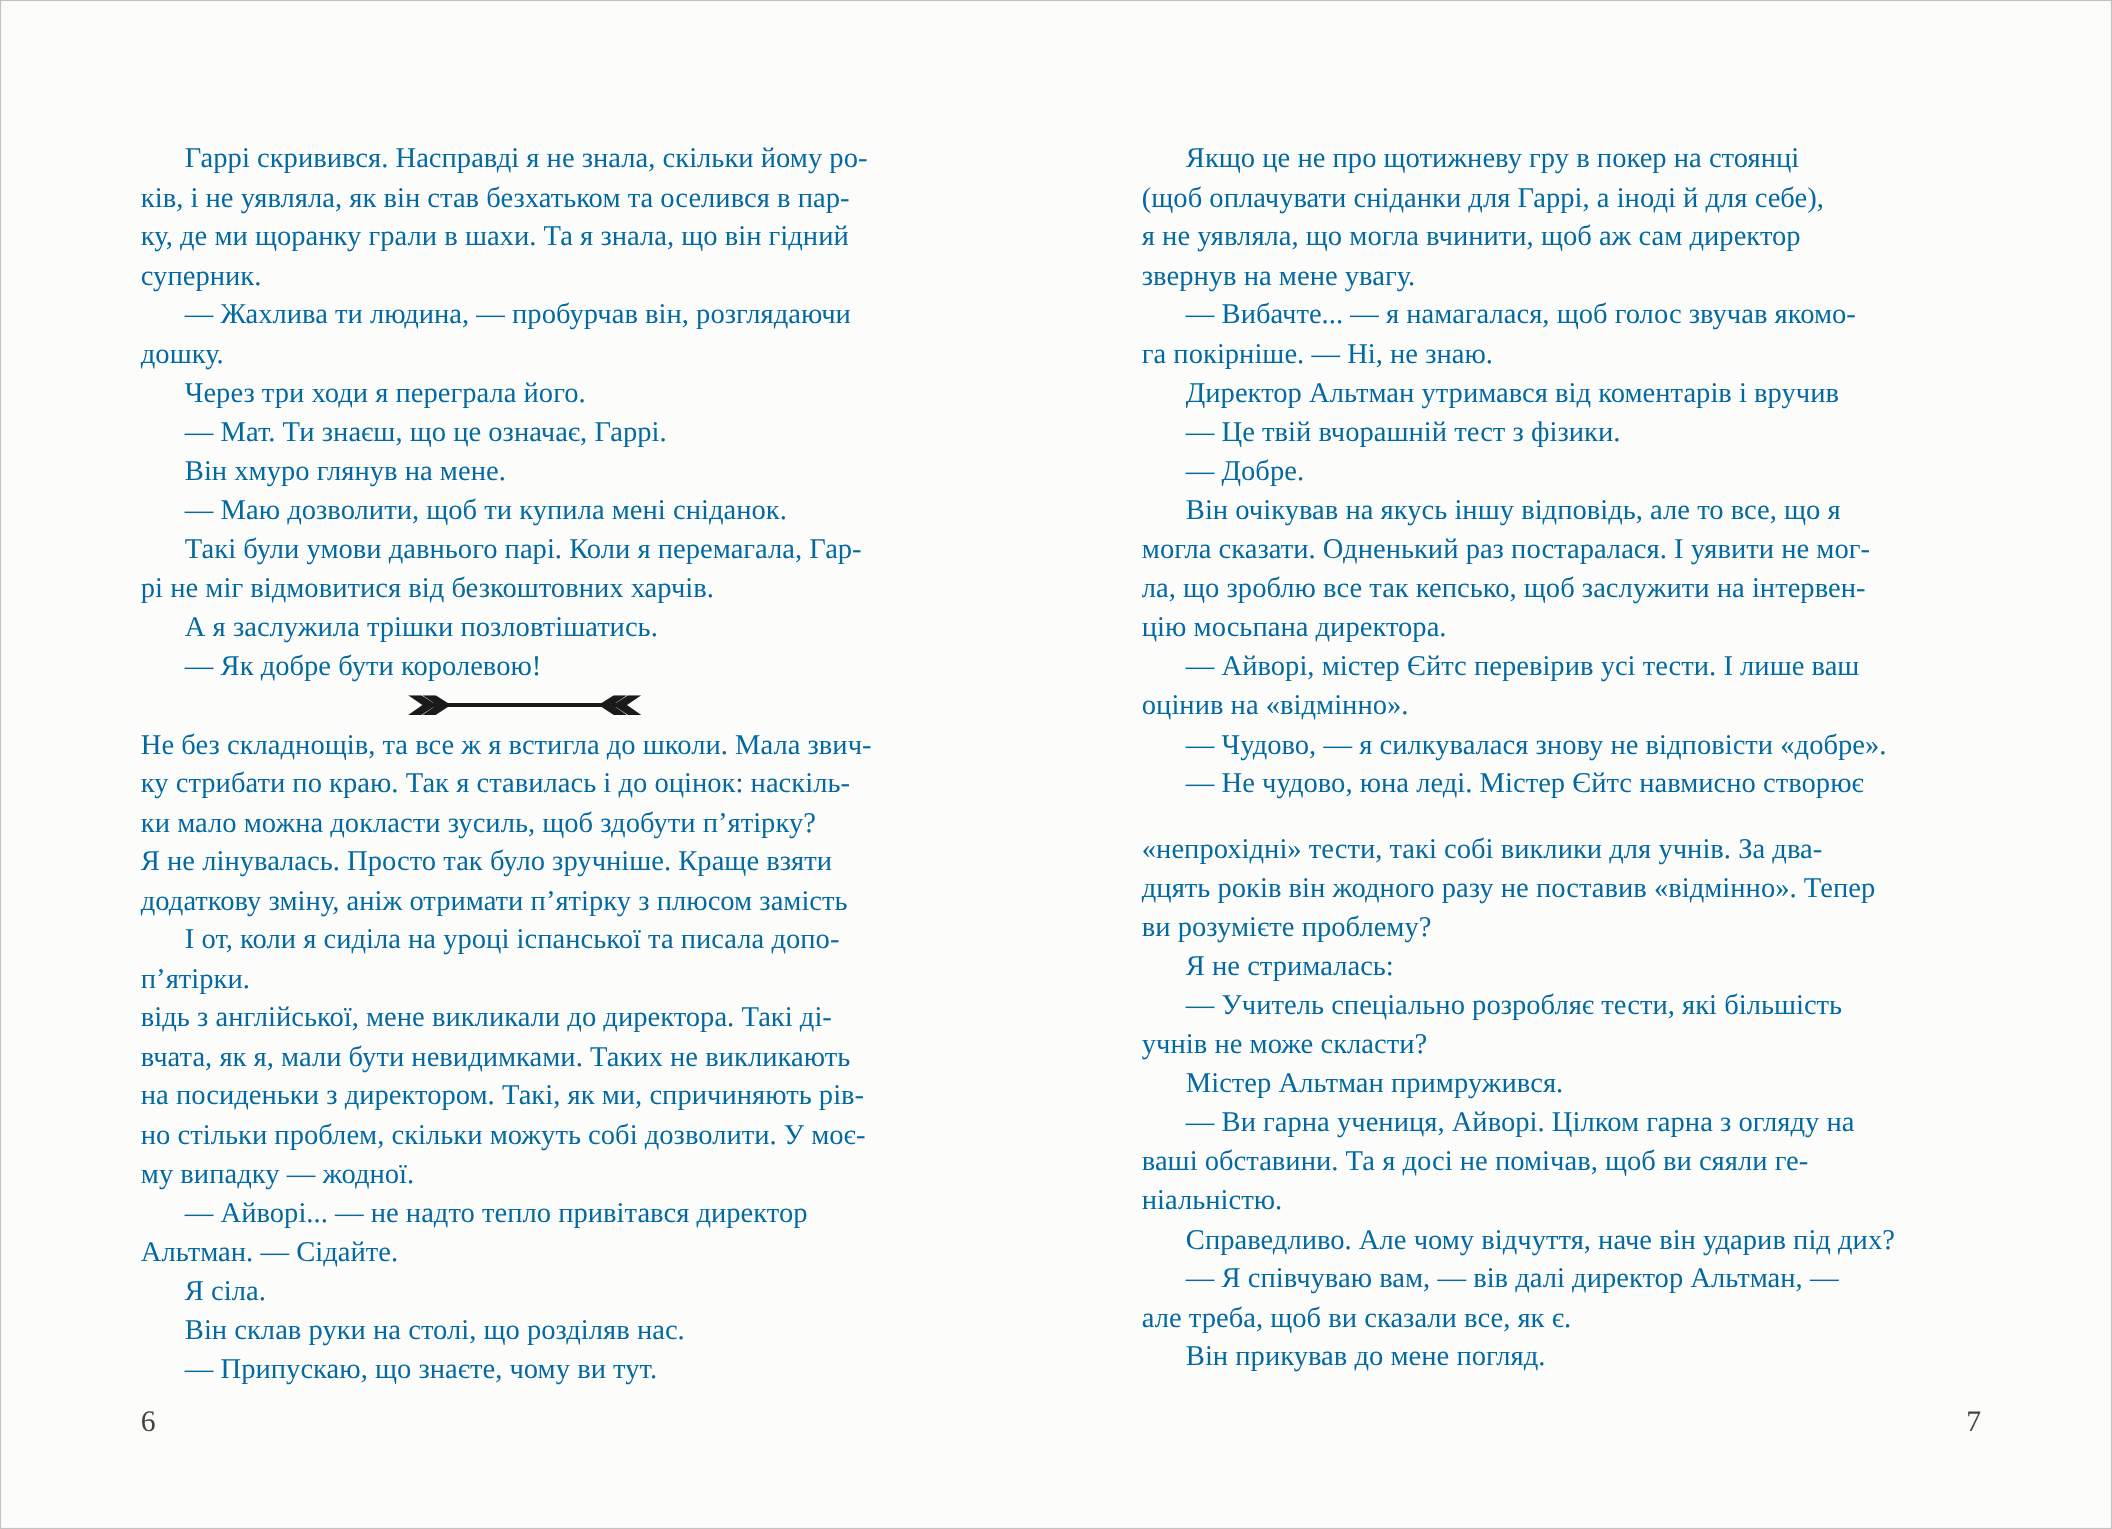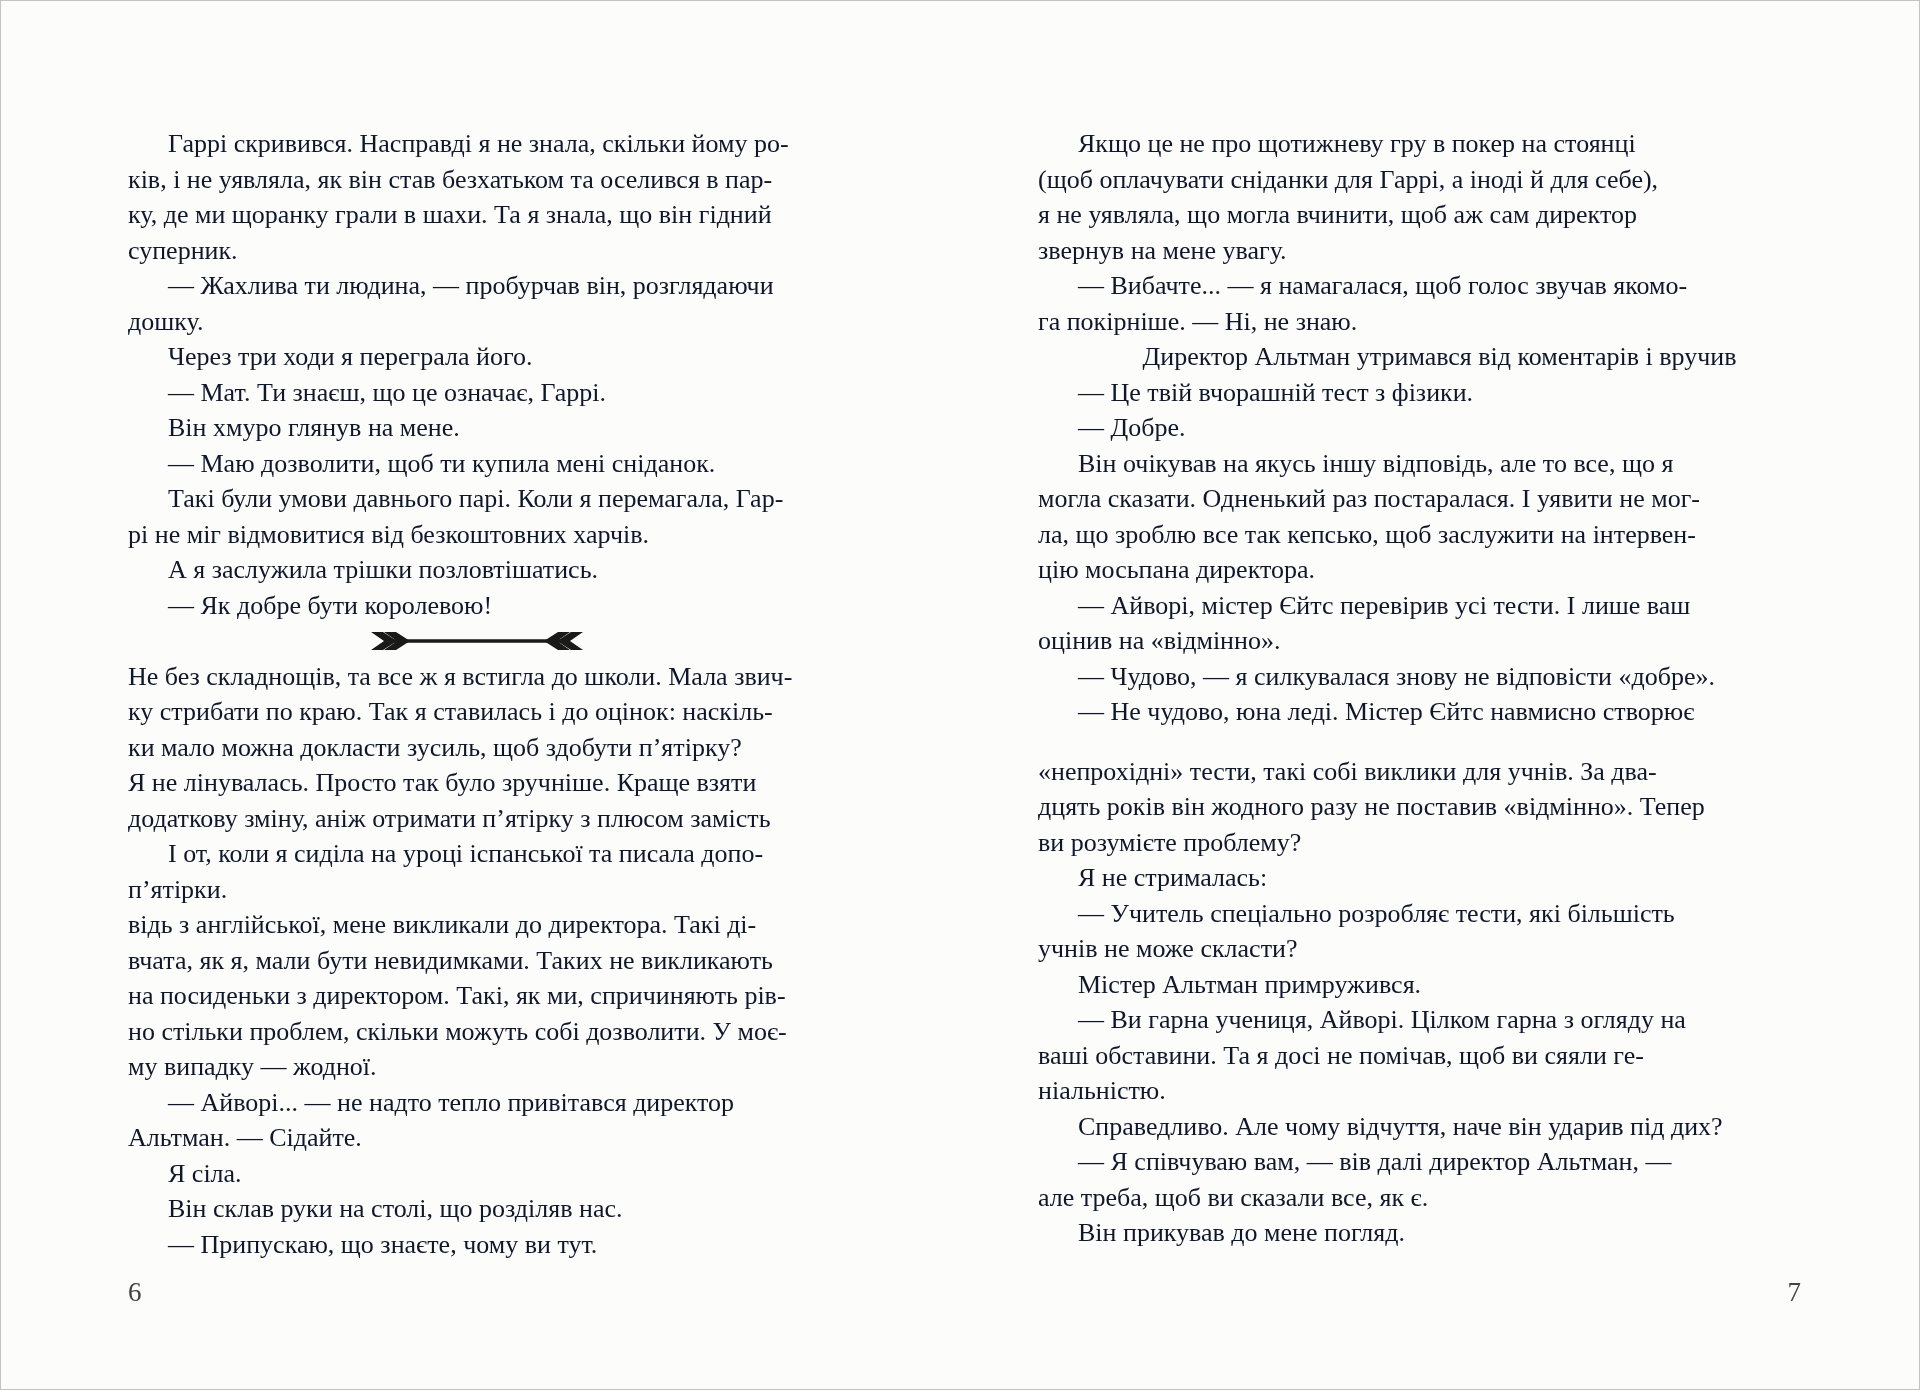--- a/index.html
+++ b/index.html
@@ -8,21 +8,21 @@
     font-family: "Liberation Serif", "DejaVu Serif", serif;
   }
   .canvas {
     position: absolute; inset: 0;
     background: #fcfcfb;
     border: 1px solid #c3c3c3;
     box-sizing: border-box;
   }
   .page-column {
     position: absolute; top: 125px; width: 763px;
-    color: #0f172a;
+    color: #0369a1;
   }
   .page-column.left  { left: 127px; }
   .page-column.right { left: 1037px; }
   .line {
     font-size: 26px; line-height: 35.5px; height: 35.5px;
     white-space: nowrap; text-align: left;
   }
   .line.in { text-indent: 40px; }
   .divider-row {
     height: 35.5px; display: flex; align-items: center; justify-content: flex-start;
@@ -89,21 +89,21 @@
   </div>
 
   <div class="page-column right">
     <div>
         <div class="line in j" style="word-spacing: 0px;">Якщо це не про щотижневу гру в покер на стоянці</div>
         <div class="line j" style="word-spacing: 0px;">(щоб оплачувати сніданки для Гаррі, а іноді й для себе),</div>
         <div class="line j" style="word-spacing: 0px;">я не уявляла, що могла вчинити, щоб аж сам директор</div>
         <div class="line">звернув на мене увагу.</div>
         <div class="line in j" style="word-spacing: 0px;">— Вибачте... — я намагалася, щоб голос звучав якомо-</div>
         <div class="line">га покірніше. — Ні, не знаю.</div>
-        <div class="line in j" style="word-spacing: 0px; text-align: center;">Директор Альтман утримався від коментарів і вручив</div>
+        <div class="line in j" style="word-spacing: 0px;">Директор Альтман утримався від коментарів і вручив</div>
         <div class="line in">— Це твій вчорашній тест з фізики.</div>
         <div class="line in">— Добре.</div>
         <div class="line in j" style="word-spacing: 0px;">Він очікував на якусь іншу відповідь, але то все, що я</div>
         <div class="line j" style="word-spacing: 0px;">могла сказати. Одненький раз постаралася. І уявити не мог-</div>
         <div class="line j" style="word-spacing: 0px;">ла, що зроблю все так кепсько, щоб заслужити на інтервен-</div>
         <div class="line">цію мосьпана директора.</div>
         <div class="line in j" style="word-spacing: 0px;">— Айворі, містер Єйтс перевірив усі тести. І лише ваш</div>
         <div class="line">оцінив на «відмінно».</div>
         <div class="line in">— Чудово, — я силкувалася знову не відповісти «добре».</div>
         <div class="line in j" style="word-spacing: 0px;">— Не чудово, юна леді. Містер Єйтс навмисно створює</div>

